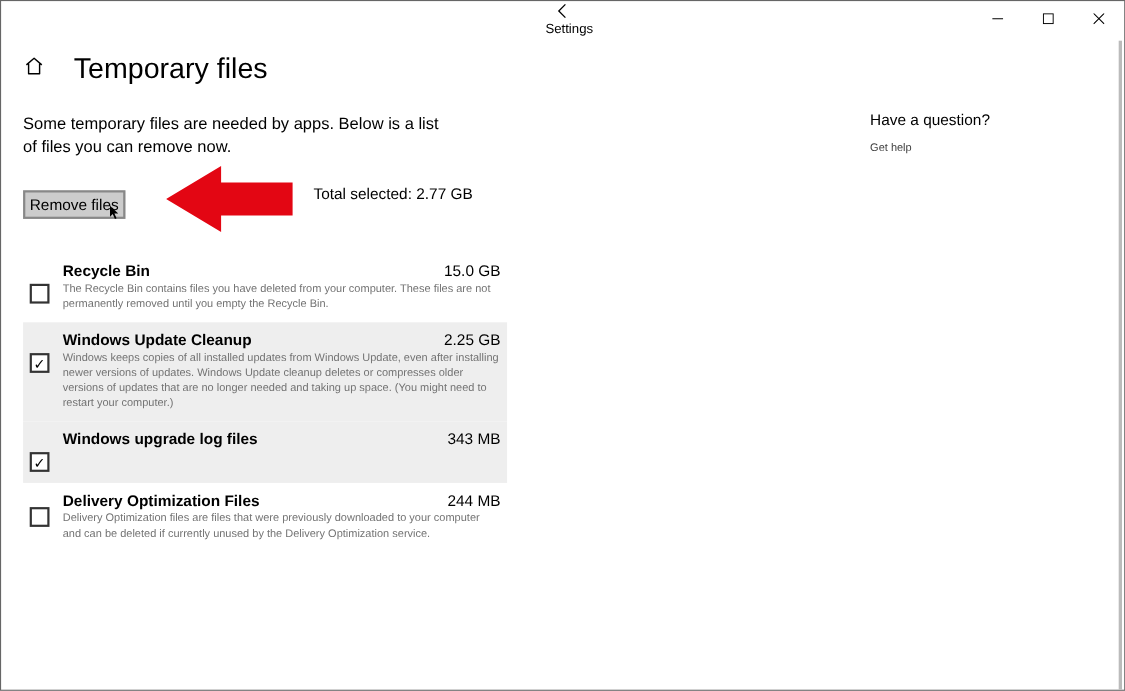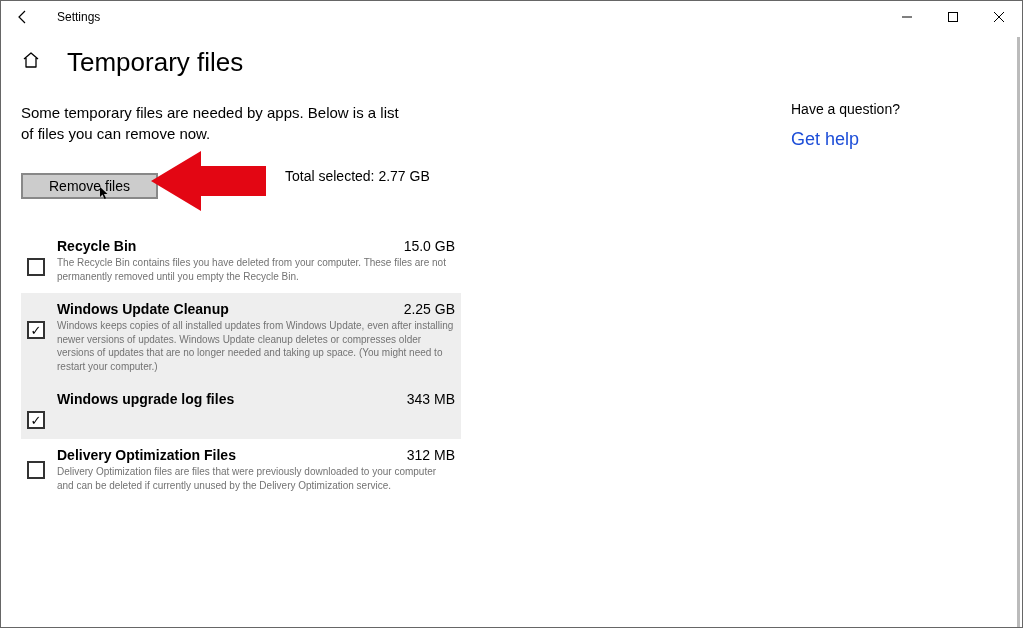--- a/index.html
+++ b/index.html
@@ -13,20 +13,21 @@
     height: 628px;
     position: relative;
     overflow: hidden;
     border: 1px solid #666;
   }
   .titlebar {
     height: 32px;
     display: flex;
     align-items: center;
     position: relative;
+    flex-direction: column;
   }
   .back-btn {
     width: 44px; height: 32px;
     display: flex; align-items: center; justify-content: center;
     font-size: 16px;
   }
   .title {
     font-size: 12px;
     margin-left: 12px;
     color: #000;
@@ -81,21 +82,21 @@
   .action-row {
     display: flex;
     align-items: center;
     position: relative;
     margin-bottom: 22px;
     height: 44px;
   }
   .remove-btn {
     border: 2px solid #888;
     background: #ccc;
-    padding: 3px 26px;
+    padding: 3px 4px;
     font-family: inherit;
     font-size: 14px;
     cursor: pointer;
     position: relative;
   }
   .cursor {
     position: absolute;
     left: 78px;
     top: 22px;
     font-size: 12px;
@@ -143,21 +144,21 @@
     text-align: center;
   }
   .item-name { }
   .item-size { font-weight: 400; margin-left: 40px; }
   .item-desc {
     color: #737373;
     font-size: 10px;
     line-height: 1.35;
   }
   .q-head { font-size: 14px; margin-bottom: 12px; }
-  .help-link { color: #1d4ed8; font-size: 18px; cursor: pointer; }
+  .help-link { color: #404040; font-size: 10px; cursor: pointer; }
   .scrollbar {
     position: absolute;
     right: 2px; top: 4px;
     width: 3px; height: 608px;
     background: #bbb;
   }
 </style>
 </head>
 <body>
 
@@ -251,21 +252,21 @@
               <span class="item-size">343 MB</span>
             </div>
           </div>
         </div>
 
         <div class="item">
           <div class="cb small-offset"></div>
           <div class="item-body">
             <div class="item-head">
               <span class="item-name">Delivery Optimization Files</span>
-              <span class="item-size">312 MB</span>
+              <span class="item-size">244 MB</span>
             </div>
             <div class="item-desc">Delivery Optimization files are files that were previously downloaded to your computer and can be deleted if currently unused by the Delivery Optimization service.</div>
           </div>
         </div>
 
       </div>
     </div>
 
     <div class="right-col">
       <div class="q-head">Have a question?</div>

